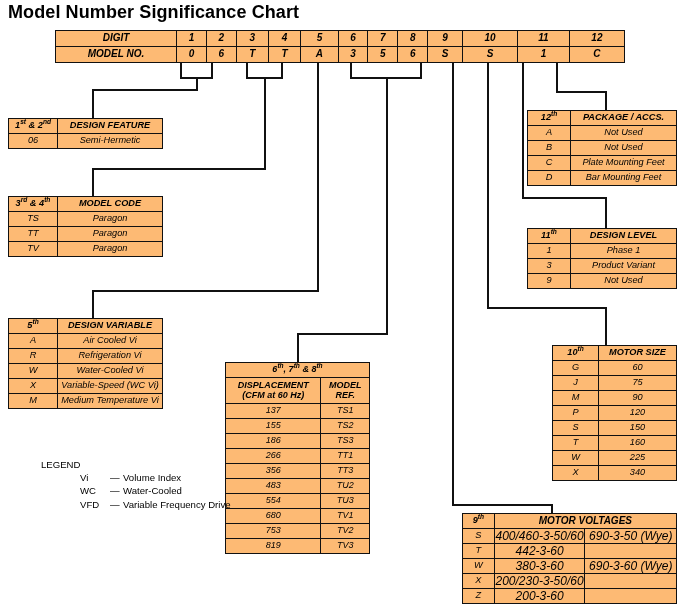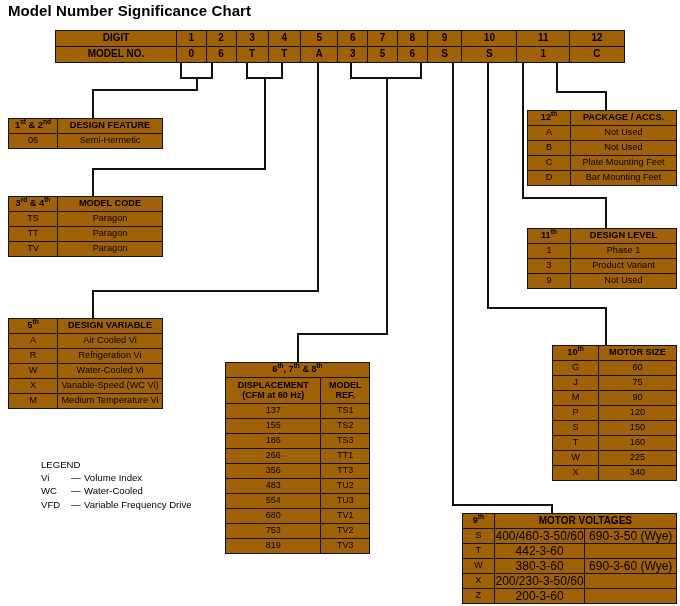--- a/index.html
+++ b/index.html
@@ -1,24 +1,24 @@
 <!DOCTYPE html>
 <html><head>
 <meta charset="utf-8">
 <style>
   html,body{margin:0;padding:0;background:#fff;}
   body{width:680px;height:606px;position:relative;overflow:hidden;
        font-family:"Liberation Sans",sans-serif;color:#000;}
 
-  .chart-title{position:absolute;left:8px;top:2px;font-size:15px;font-weight:bold;
+  .chart-title{position:absolute;left:8px;top:2px;font-size:18px;font-weight:bold;
                letter-spacing:.1px;}
 
   
-  .tbl{position:absolute;border-collapse:collapse;background:#a16207;
-       border:1.6px solid #111;font-size:9.2px;}
+  .tbl{position:absolute;border-collapse:collapse;background:#fdba74;
+       border:1.6px solid #111;font-size:9.2px;font-style:italic;}
   .tbl td,.tbl th{border:1px solid #111;padding:0;text-align:center;
                   vertical-align:middle;font-weight:normal;line-height:1.05;
                   white-space:nowrap;}
   .tbl .hd{font-weight:bold;}
   sup{font-size:6.6px;vertical-align:super;line-height:0;}
 
   
   #top-table{left:55px;top:30px;width:570px;}
   #top-table td{height:15px;}
   #top-table .lbl{font-weight:bold;font-size:10px;width:120px;}
@@ -65,21 +65,21 @@
 
   #t-motor-voltages{left:462px;top:513px;width:215px;}
   #t-motor-voltages td{height:14px;font-size:12px;}
   #t-motor-voltages .c1{width:32px;font-size:9.2px;}
   #t-motor-voltages .c2{width:90px;}
   #t-motor-voltages .c3{width:91px;}
   #t-motor-voltages .hdspan{font-weight:bold;font-size:10px;}
 
   
   .legend{position:absolute;left:41px;top:458px;font-size:9.6px;line-height:13.2px;}
-  .legend .lrow{display:flex;}
+  .legend .lrow{display:flex;margin-left:39px;}
   .legend .abbr{display:inline-block;width:30px;}
   .legend .dash{display:inline-block;width:13px;}
 </style>
 </head>
 <body>
 
 <div class="chart-title">Model Number Significance Chart</div>
 
 <table class="tbl" id="top-table">
   <tbody>

